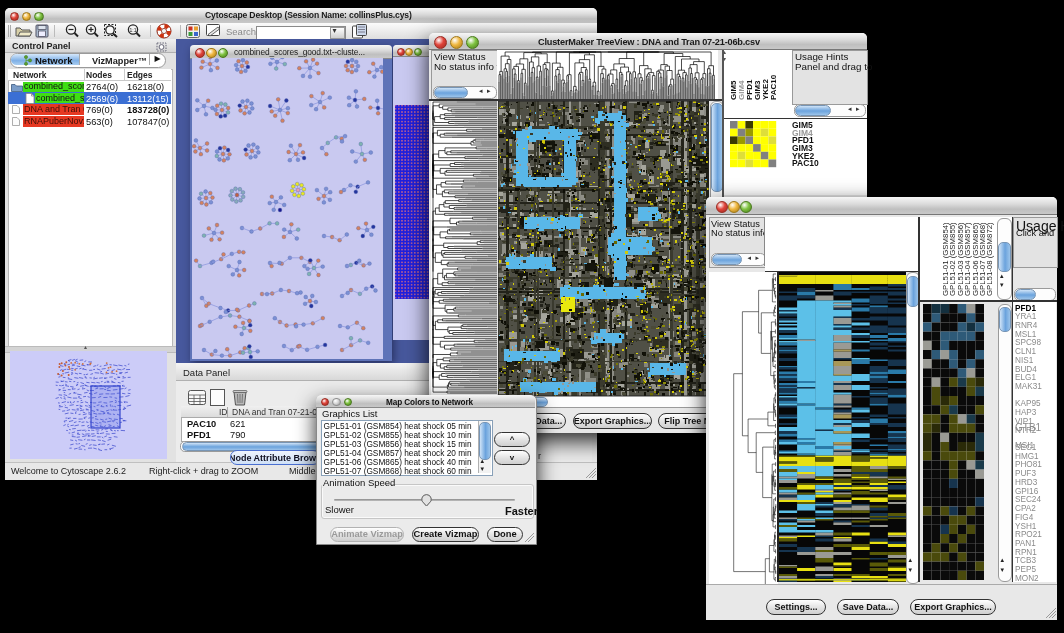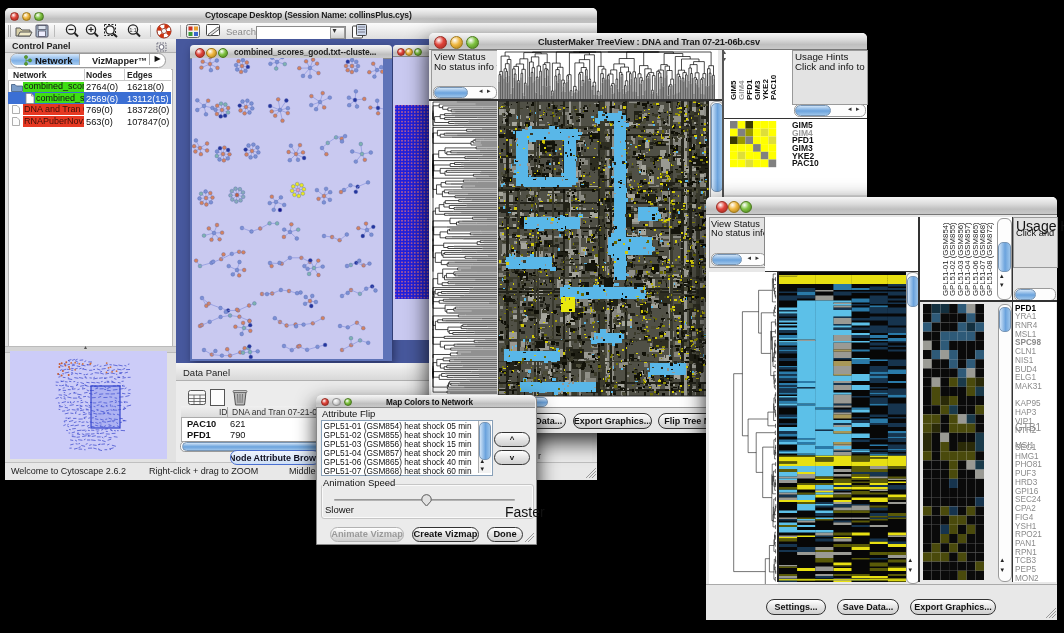--- a/index.html
+++ b/index.html
@@ -123,21 +123,21 @@
     </svg>
 <div style="position:absolute;left:36px;top:93.7px;font-size:9.0px;font-weight:normal;color:#111;white-space:nowrap;line-height:1.1;max-width:48px;overflow:hidden;">combined_sco</div>
 <div style="position:absolute;left:86px;top:93.7px;font-size:9.3px;font-weight:normal;color:#fff;white-space:nowrap;line-height:1.1;">2569(6)</div>
 <div style="position:absolute;left:127px;top:93.7px;font-size:9.3px;font-weight:normal;color:#fff;white-space:nowrap;line-height:1.1;">13112(15)</div>
 <div style="position:absolute;left:23px;top:104.4px;width:61px;height:10.7px;background:#e63822;"></div>
 <svg width="8" height="9" style="position:absolute;left:12px;top:105.4px">
       <path d="M0.5 0.5 L5 0.5 L7.5 3 L7.5 8.5 L0.5 8.5 Z" fill="#fcfcfc" stroke="#999" stroke-width="0.8"></path>
     </svg>
 <div style="position:absolute;left:24px;top:104.9px;font-size:9.0px;font-weight:normal;color:#401008;white-space:nowrap;line-height:1.1;max-width:60px;overflow:hidden;">DNA and Tran 07</div>
 <div style="position:absolute;left:86px;top:104.9px;font-size:9.3px;font-weight:normal;color:#111;white-space:nowrap;line-height:1.1;">769(0)</div>
-<div style="position:absolute;left:127px;top:104.9px;font-size:9.3px;font-weight:normal;color:#111;white-space:nowrap;line-height:1.1;">183728(0)</div>
+<div style="position:absolute;left:127px;top:104.9px;font-size:9.3px;font-weight:bold;color:#111;white-space:nowrap;line-height:1.1;">183728(0)</div>
 <div style="position:absolute;left:23px;top:116.10000000000001px;width:61px;height:10.7px;background:#e63822;"></div>
 <svg width="8" height="9" style="position:absolute;left:12px;top:117.10000000000001px">
       <path d="M0.5 0.5 L5 0.5 L7.5 3 L7.5 8.5 L0.5 8.5 Z" fill="#fcfcfc" stroke="#999" stroke-width="0.8"></path>
     </svg>
 <div style="position:absolute;left:24px;top:116.60000000000001px;font-size:9.0px;font-weight:normal;color:#401008;white-space:nowrap;line-height:1.1;max-width:60px;overflow:hidden;">RNAPuberNov2+!</div>
 <div style="position:absolute;left:86px;top:116.60000000000001px;font-size:9.3px;font-weight:normal;color:#111;white-space:nowrap;line-height:1.1;">563(0)</div>
 <div style="position:absolute;left:127px;top:116.60000000000001px;font-size:9.3px;font-weight:normal;color:#111;white-space:nowrap;line-height:1.1;">107847(0)</div>
 <div style="position:absolute;left:5px;top:345.5px;width:171px;height:5px;background:#d4d4d4;border-top:1px solid #bbb;border-bottom:1px solid #bbb;"></div>
 <div style="position:absolute;left:84px;top:344px;font-size:6px;font-weight:normal;color:#555;white-space:nowrap;line-height:1.1;">▴</div>
 <div style="position:absolute;left:10px;top:350.5px;width:157px;height:108.5px;background:#ccccf8;"></div>
@@ -179,21 +179,21 @@
         <line x1="3" y1="10" x2="10" y2="3"></line>
         <line x1="6" y1="10" x2="10" y2="6"></line>
       </g>
     </svg>
 <div style="position:absolute;left:176px;top:39px;width:416px;height:324px;background:#47589d;"></div>
 <div style="position:absolute;left:190px;top:45px;width:202px;height:316px;background:#5e73b8;border-radius:4px 4px 0 0;box-shadow:2px 3px 8px rgba(0,0,20,.45);"></div>
 <div style="position:absolute;left:190px;top:45px;width:202px;height:13px;background:linear-gradient(#f6f6f6,#dcdcdc 40%,#bfbfbf 72%,#c8c8c8);border-radius:4px 4px 0 0;border-bottom:1px solid #888;"></div>
 <div style="position:absolute;left:194.8px;top:47.8px;width:8.4px;height:8.4px;border-radius:50%;background:radial-gradient(circle at 35% 30%, #fff 0%, #e0443a 45%, #9a2b22 100%);border:0.5px solid #9a2b22;"></div>
 <div style="position:absolute;left:206.3px;top:47.8px;width:8.4px;height:8.4px;border-radius:50%;background:radial-gradient(circle at 35% 30%, #fff 0%, #f0b73f 45%, #a07818 100%);border:0.5px solid #a07818;"></div>
 <div style="position:absolute;left:217.8px;top:47.8px;width:8.4px;height:8.4px;border-radius:50%;background:radial-gradient(circle at 35% 30%, #fff 0%, #7fc341 45%, #4a7a1d 100%);border:0.5px solid #4a7a1d;"></div>
-<div style="position:absolute;left:234px;top:48px;font-size:8.4px;font-weight:bold;color:#222;white-space:nowrap;line-height:1.1;letter-spacing:-0.1px;">combined_scores_good.txt--cluste...</div>
+<div style="position:absolute;left:234px;top:48px;font-size:8.4px;font-weight:normal;color:#222;white-space:nowrap;line-height:1.1;letter-spacing:-0.1px;">combined_scores_good.txt--cluste...</div>
 <div style="position:absolute;left:192px;top:58px;width:191px;height:301px;background:#c9c9f0;"></div>
 <svg width="191" height="301" style="position:absolute;left:192px;top:58px">
       <line x1="18.0" y1="6.0" x2="18.2" y2="-0.9" stroke="#8894dc" stroke-width="0.7"></line>
       <line x1="18.0" y1="6.0" x2="24.8" y2="2.5" stroke="#8894dc" stroke-width="0.7"></line>
       <line x1="18.0" y1="6.0" x2="25.5" y2="9.9" stroke="#8894dc" stroke-width="0.7"></line>
       <line x1="18.0" y1="6.0" x2="18.9" y2="12.2" stroke="#8894dc" stroke-width="0.7"></line>
       <line x1="18.0" y1="6.0" x2="9.4" y2="9.6" stroke="#8894dc" stroke-width="0.7"></line>
       <line x1="18.0" y1="6.0" x2="10.7" y2="3.7" stroke="#8894dc" stroke-width="0.7"></line>
       <circle cx="18.2" cy="-0.9" r="1.9" fill="#d4825f" stroke="#5566aa" stroke-width="0.35"></circle>
       <circle cx="24.8" cy="2.5" r="1.9" fill="#7b90d4" stroke="#5566aa" stroke-width="0.35"></circle>
@@ -1009,21 +1009,21 @@
 <div style="position:absolute;left:723px;top:49px;font-size:6px;font-weight:normal;color:#555;white-space:nowrap;line-height:1.1;">▴</div>
 <div style="position:absolute;left:723px;top:56px;font-size:6px;font-weight:normal;color:#555;white-space:nowrap;line-height:1.1;">▾</div>
 <div style="position:absolute;left:729px;top:100px;font-size:8px;font-weight:bold;color:#111;white-space:nowrap;transform:rotate(-90deg);transform-origin:0 0;">GIM5</div>
 <div style="position:absolute;left:737px;top:100px;font-size:8px;font-weight:bold;color:#999;white-space:nowrap;transform:rotate(-90deg);transform-origin:0 0;">GIM4</div>
 <div style="position:absolute;left:745px;top:100px;font-size:8px;font-weight:bold;color:#111;white-space:nowrap;transform:rotate(-90deg);transform-origin:0 0;">PFD1</div>
 <div style="position:absolute;left:753px;top:100px;font-size:8px;font-weight:bold;color:#111;white-space:nowrap;transform:rotate(-90deg);transform-origin:0 0;">GIM3</div>
 <div style="position:absolute;left:761px;top:100px;font-size:8px;font-weight:bold;color:#111;white-space:nowrap;transform:rotate(-90deg);transform-origin:0 0;">YKE2</div>
 <div style="position:absolute;left:769px;top:100px;font-size:8px;font-weight:bold;color:#111;white-space:nowrap;transform:rotate(-90deg);transform-origin:0 0;">PAC10</div>
 <div style="position:absolute;left:792px;top:50px;width:74px;height:53px;background:#e3e3e3;border:1px solid #999;"></div>
 <div style="position:absolute;left:795px;top:51.5px;font-size:9.8px;font-weight:normal;color:#111;white-space:nowrap;line-height:1.1;">Usage Hints</div>
-<div style="position:absolute;left:795px;top:61.5px;font-size:9.8px;font-weight:normal;color:#111;white-space:nowrap;line-height:1.1;">Click and info to</div>
+<div style="position:absolute;left:795px;top:61.5px;font-size:9.8px;font-weight:normal;color:#111;white-space:nowrap;line-height:1.1;">Panel and drag to</div>
 <div style="position:absolute;left:794px;top:104px;width:70px;height:11px;background:#fdfdfd;border:1px solid #9a9a9a;border-radius:5.5px;"></div>
     <div style="position:absolute;left:795px;top:105px;width:34px;height:9px;background:linear-gradient(#cfe3f7,#6ba3dd 55%,#9cc4ea);border-radius:5.5px;border:0.5px solid #7795b5;"></div>
     <div style="position:absolute;left:848px;top:104.5px;font-size:7px;font-weight:normal;color:#333;white-space:nowrap;line-height:1.1;">◂</div>
     <div style="position:absolute;left:856px;top:104.5px;font-size:7px;font-weight:normal;color:#333;white-space:nowrap;line-height:1.1;">▸</div>
 <div style="position:absolute;left:723.5px;top:117.5px;width:143.5px;height:1.5px;background:#333;"></div>
 <svg width="47" height="47" style="position:absolute;left:730px;top:121px">
       <rect x="0.0" y="0.0" width="7.7" height="7.7" fill="#808080"></rect>
       <rect x="7.7" y="0.0" width="7.7" height="7.7" fill="#ffff00"></rect>
       <rect x="15.4" y="0.0" width="7.7" height="7.7" fill="#3a3a00"></rect>
       <rect x="23.1" y="0.0" width="7.7" height="7.7" fill="#ffff00"></rect>
@@ -1340,21 +1340,21 @@
     </svg>
 <div style="position:absolute;left:998px;top:304px;width:12px;height:276px;background:#fdfdfd;border:1px solid #9a9a9a;border-radius:6px;"></div>
 <div style="position:absolute;left:999px;top:307px;width:10px;height:23px;background:linear-gradient(90deg,#cfe3f7,#6ba3dd 55%,#9cc4ea);border-radius:5px;border:0.5px solid #7795b5;"></div>
 <div style="position:absolute;left:1000.5px;top:556px;font-size:7px;font-weight:normal;color:#222;white-space:nowrap;line-height:1.1;">▴</div>
 <div style="position:absolute;left:1000.5px;top:566px;font-size:7px;font-weight:normal;color:#222;white-space:nowrap;line-height:1.1;">▾</div>
 <div style="position:absolute;left:1013px;top:302px;width:43px;height:280px;background:#fff;"></div>
 <div style="position:absolute;left:1015px;top:303.5px;font-size:8.2px;font-weight:bold;color:#000;white-space:nowrap;line-height:1.1;">PFD1</div>
 <div style="position:absolute;left:1015px;top:312.22px;font-size:8.2px;font-weight:normal;color:#8a8a8a;white-space:nowrap;line-height:1.1;">YRA1</div>
 <div style="position:absolute;left:1015px;top:320.94px;font-size:8.2px;font-weight:normal;color:#8a8a8a;white-space:nowrap;line-height:1.1;">RNR4</div>
 <div style="position:absolute;left:1015px;top:329.66px;font-size:8.2px;font-weight:normal;color:#8a8a8a;white-space:nowrap;line-height:1.1;">MSL1</div>
-<div style="position:absolute;left:1015px;top:338.38px;font-size:8.2px;font-weight:bold;color:#8a8a8a;white-space:nowrap;line-height:1.1;">SPC98</div>
+<div style="position:absolute;left:1015px;top:338.38px;font-size:8.2px;font-weight:normal;color:#8a8a8a;white-space:nowrap;line-height:1.1;">SPC98</div>
 <div style="position:absolute;left:1015px;top:347.1px;font-size:8.2px;font-weight:normal;color:#8a8a8a;white-space:nowrap;line-height:1.1;">CLN1</div>
 <div style="position:absolute;left:1015px;top:355.82px;font-size:8.2px;font-weight:normal;color:#8a8a8a;white-space:nowrap;line-height:1.1;">NIS1</div>
 <div style="position:absolute;left:1015px;top:364.54px;font-size:8.2px;font-weight:normal;color:#8a8a8a;white-space:nowrap;line-height:1.1;">BUD4</div>
 <div style="position:absolute;left:1015px;top:373.26px;font-size:8.2px;font-weight:normal;color:#8a8a8a;white-space:nowrap;line-height:1.1;">ELG1</div>
 <div style="position:absolute;left:1015px;top:381.98px;font-size:8.2px;font-weight:normal;color:#8a8a8a;white-space:nowrap;line-height:1.1;">MAK31</div>
 <div style="position:absolute;left:1015px;top:390.7px;font-size:10px;font-weight:normal;color:#8a8a8a;white-space:nowrap;line-height:1.1;margin-top:31px;">GTB1</div>
 <div style="position:absolute;left:1015px;top:399.42px;font-size:8.2px;font-weight:normal;color:#8a8a8a;white-space:nowrap;line-height:1.1;">KAP95</div>
 <div style="position:absolute;left:1015px;top:408.14px;font-size:8.2px;font-weight:normal;color:#8a8a8a;white-space:nowrap;line-height:1.1;">HAP3</div>
 <div style="position:absolute;left:1015px;top:416.86px;font-size:8.2px;font-weight:normal;color:#8a8a8a;white-space:nowrap;line-height:1.1;">VIP1</div>
 <div style="position:absolute;left:1015px;top:425.58000000000004px;font-size:8.2px;font-weight:normal;color:#8a8a8a;white-space:nowrap;line-height:1.1;">NTR2</div>
@@ -1388,21 +1388,21 @@
         <line x1="3" y1="10" x2="10" y2="3"></line>
         <line x1="6" y1="10" x2="10" y2="6"></line>
       </g>
     </svg>
 <div style="position:absolute;left:316px;top:395px;width:219px;height:148px;background:#ebebeb;border-radius:5px 5px 0 0;border:1px solid #888;box-shadow:0 8px 20px rgba(0,0,0,.85);"></div>
 <div style="position:absolute;left:316px;top:395px;width:219px;height:12px;background:linear-gradient(#f6f6f6,#dcdcdc 40%,#bfbfbf 72%,#c8c8c8);border-radius:5px 5px 0 0;border-bottom:1px solid #888;"></div>
 <div style="position:absolute;left:320.7px;top:397.7px;width:6.6px;height:6.6px;border-radius:50%;background:radial-gradient(circle at 35% 30%, #fff 0%, #e0443a 45%, #9a2b22 100%);border:0.5px solid #9a2b22;"></div>
 <div style="position:absolute;left:332.2px;top:397.7px;width:6.6px;height:6.6px;border-radius:50%;background:radial-gradient(circle at 35% 30%, #fff 0%, #d8d8d8 45%, #909090 100%);border:0.5px solid #909090;"></div>
 <div style="position:absolute;left:343.7px;top:397.7px;width:6.6px;height:6.6px;border-radius:50%;background:radial-gradient(circle at 35% 30%, #fff 0%, #7fc341 45%, #4a7a1d 100%);border:0.5px solid #4a7a1d;"></div>
 <div style="position:absolute;left:386px;top:397.8px;font-size:8.2px;font-weight:bold;color:#111;white-space:nowrap;line-height:1.1;letter-spacing:-0.1px;">Map Colors to Network</div>
-<div style="position:absolute;left:322px;top:408.5px;font-size:9.5px;font-weight:normal;color:#111;white-space:nowrap;line-height:1.1;">Attribute Flip</div>
+<div style="position:absolute;left:322px;top:408.5px;font-size:9.5px;font-weight:normal;color:#111;white-space:nowrap;line-height:1.1;">Graphics List</div>
 <div style="position:absolute;left:321px;top:419.5px;width:170px;height:54px;background:#fff;border:1px solid #88a0b8;overflow:hidden;"></div>
 <div style="position:absolute;left:323.5px;top:421.5px;font-size:8.3px;font-weight:normal;color:#111;white-space:nowrap;line-height:1.1;">GPL51-01 (GSM854) heat shock 05 min</div>
 <div style="position:absolute;left:323.5px;top:430.55px;font-size:8.3px;font-weight:normal;color:#111;white-space:nowrap;line-height:1.1;">GPL51-02 (GSM855) heat shock 10 min</div>
 <div style="position:absolute;left:323.5px;top:439.6px;font-size:8.3px;font-weight:normal;color:#111;white-space:nowrap;line-height:1.1;">GPL51-03 (GSM856) heat shock 15 min</div>
 <div style="position:absolute;left:323.5px;top:448.65px;font-size:8.3px;font-weight:normal;color:#111;white-space:nowrap;line-height:1.1;">GPL51-04 (GSM857) heat shock 20 min</div>
 <div style="position:absolute;left:323.5px;top:457.7px;font-size:8.3px;font-weight:normal;color:#111;white-space:nowrap;line-height:1.1;">GPL51-06 (GSM865) heat shock 40 min</div>
 <div style="position:absolute;left:323.5px;top:466.75px;font-size:8.3px;font-weight:normal;color:#111;white-space:nowrap;line-height:1.1;">GPL51-07 (GSM868) heat shock 60 min</div>
 <div style="position:absolute;left:478px;top:420.5px;width:12px;height:52px;background:#f2f2f2;border-left:1px solid #b0b0b0;"></div>
 <div style="position:absolute;left:479px;top:421.5px;width:10px;height:36px;background:linear-gradient(90deg,#cfe3f7,#6ba3dd 55%,#9cc4ea);border-radius:5px;border:0.5px solid #7795b5;"></div>
 <div style="position:absolute;left:480.5px;top:457px;font-size:7px;font-weight:normal;color:#222;white-space:nowrap;line-height:1.1;">▴</div>
@@ -1411,21 +1411,21 @@
 <div style="position:absolute;left:494px;top:450px;width:34px;height:13px;border:1.3px solid #333;border-radius:7.5px;background:linear-gradient(#ffffff,#e2e2e2 55%,#cfcfcf);display:flex;align-items:center;justify-content:center;font-size:8px;font-weight:bold;color:#111;white-space:nowrap;overflow:hidden;">v</div>
 <div style="position:absolute;left:321px;top:484px;width:211px;height:33px;border:1px solid #c6c6c6;border-radius:3px;box-shadow:inset 0 0 0 1px #fafafa;"></div>
 <div style="position:absolute;left:322px;top:478px;width:62px;height:10px;background:#ebebeb;"></div>
 <div style="position:absolute;left:323px;top:478px;font-size:9.5px;font-weight:normal;color:#111;white-space:nowrap;line-height:1.1;">Animation Speed</div>
 <div style="position:absolute;left:334px;top:498.5px;width:181px;height:2.5px;background:linear-gradient(#8a8a8a,#c0c0c0);border-radius:2px;"></div>
 <svg width="13" height="14" style="position:absolute;left:420px;top:493px">
       <path d="M2 5 A4.7 4.7 0 0 1 11 5 L11 8 L6.5 13 L2 8 Z" fill="linear-gradient(#f8f8f8,#c8c8c8)" stroke="#777" stroke-width="1"></path>
       <path d="M2 5 A4.7 4.7 0 0 1 11 5 L11 8 L6.5 13 L2 8 Z" fill="#e2e2e2" stroke="#777" stroke-width="1"></path>
     </svg>
 <div style="position:absolute;left:325px;top:504.5px;font-size:9.5px;font-weight:normal;color:#111;white-space:nowrap;line-height:1.1;">Slower</div>
-<div style="position:absolute;left:505px;top:504.5px;font-size:14px;font-weight:normal;color:#111;white-space:nowrap;line-height:1.1;">Faster</div>
+<div style="position:absolute;left:505px;top:504.5px;font-size:11px;font-weight:bold;color:#111;white-space:nowrap;line-height:1.1;">Faster</div>
 <div style="position:absolute;left:330px;top:526.5px;width:72px;height:13.5px;border:1.3px solid #b2b2b2;border-radius:7.75px;background:linear-gradient(#ffffff,#e2e2e2 55%,#cfcfcf);display:flex;align-items:center;justify-content:center;font-size:9.3px;font-weight:bold;color:#9a9a9a;white-space:nowrap;overflow:hidden;text-align:center;">Animate Vizmap</div>
 <div style="position:absolute;left:412px;top:526.5px;width:65px;height:13.5px;border:1.3px solid #333;border-radius:7.75px;background:linear-gradient(#ffffff,#e2e2e2 55%,#cfcfcf);display:flex;align-items:center;justify-content:center;font-size:9.3px;font-weight:bold;color:#111;white-space:nowrap;overflow:hidden;">Create Vizmap</div>
 <div style="position:absolute;left:487px;top:526.5px;width:34px;height:13.5px;border:1.3px solid #333;border-radius:7.75px;background:linear-gradient(#ffffff,#e2e2e2 55%,#cfcfcf);display:flex;align-items:center;justify-content:center;font-size:9.3px;font-weight:bold;color:#111;white-space:nowrap;overflow:hidden;">Done</div>
 <svg width="9" height="9" style="position:absolute;left:525px;top:533px">
       <g stroke="#999" stroke-width="1">
         <line x1="0" y1="9" x2="9" y2="0"></line>
         <line x1="3" y1="9" x2="9" y2="3"></line>
       </g>
     </svg>
 </div>

